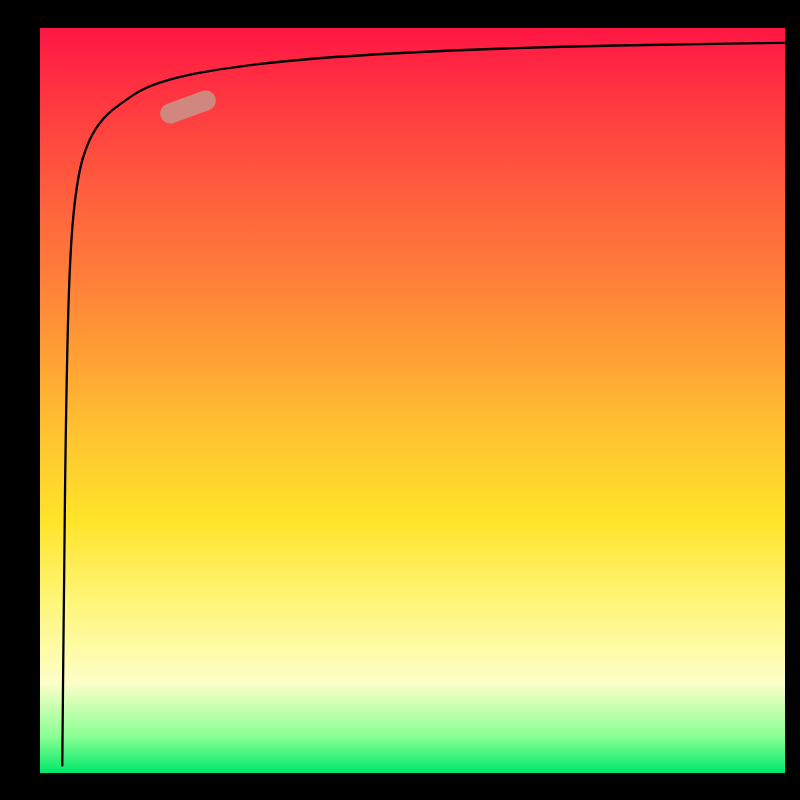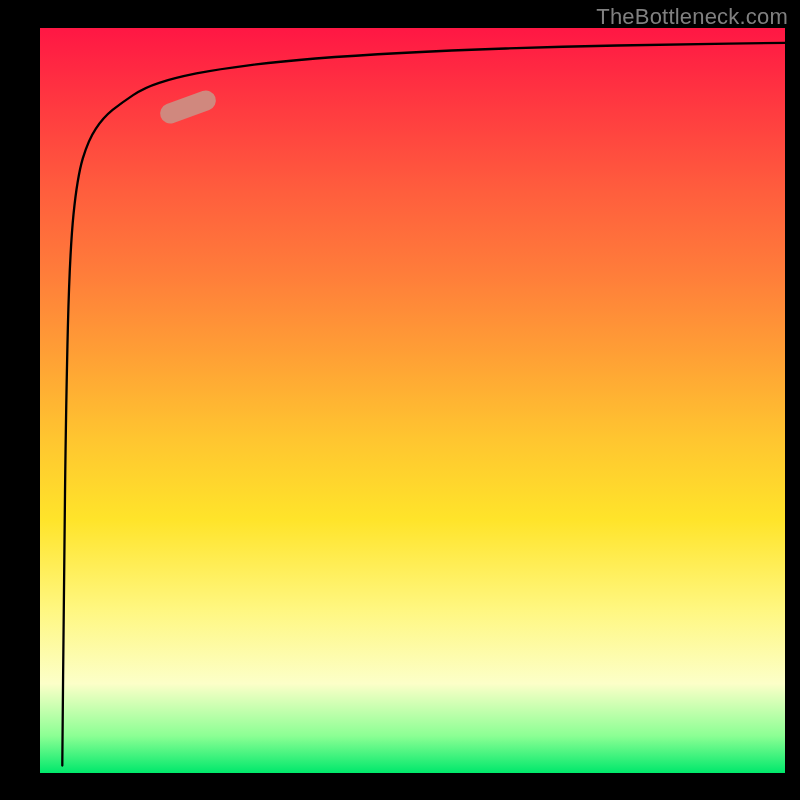--- a/index.html
+++ b/index.html
@@ -54,21 +54,20 @@
     z-index: 2;
     overflow: visible;
   }
   svg.curve path { fill: none; stroke: #000; stroke-width: 2.3; stroke-linecap: round; }
 </style>
 </head>
 <body>
 
 <div class="stage">
 
-  <div class="watermark">TheBottleneck.com</div>
 
   <div class="plot"></div>
 
   <svg class="curve" viewBox="0 0 745 745" preserveAspectRatio="none">
     <path d="M 22.3 737.5 Q 22.3 737.5 23.1 648.1 Q 23.8 558.8 25.0 465.6 Q 26.1 372.5 27.9 298.0 Q 29.8 223.5 33.5 186.3 Q 37.3 149.0 42.8 130.4 Q 48.4 111.8 55.9 100.6 Q 63.3 89.4 72.6 81.9 Q 82.0 74.5 93.1 67.1 Q 104.3 59.6 119.2 54.8 Q 134.1 49.9 156.4 45.4 Q 178.8 41.0 208.6 37.3 Q 238.4 33.5 275.6 30.5 Q 312.9 27.6 361.3 25.0 Q 409.8 22.4 465.6 20.5 Q 521.5 18.6 577.4 17.5 Q 633.3 16.4 689.1 15.6 T 745.0 14.9"></path>
   </svg>
 
   <div class="marker" style="left: 159px; top: 97px; background: rgb(208, 136, 126); transform: rotate(-20deg);"></div>
 
 </div>

